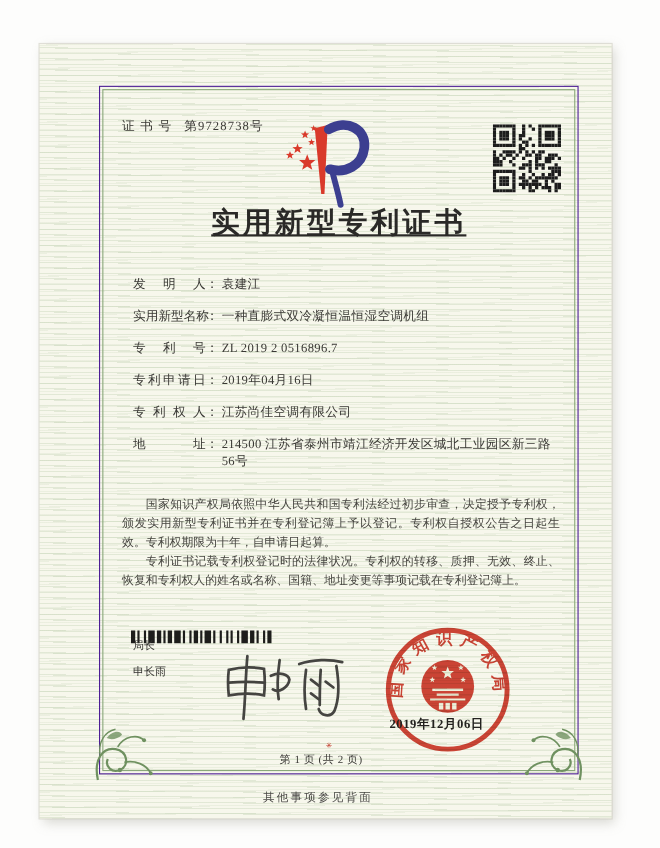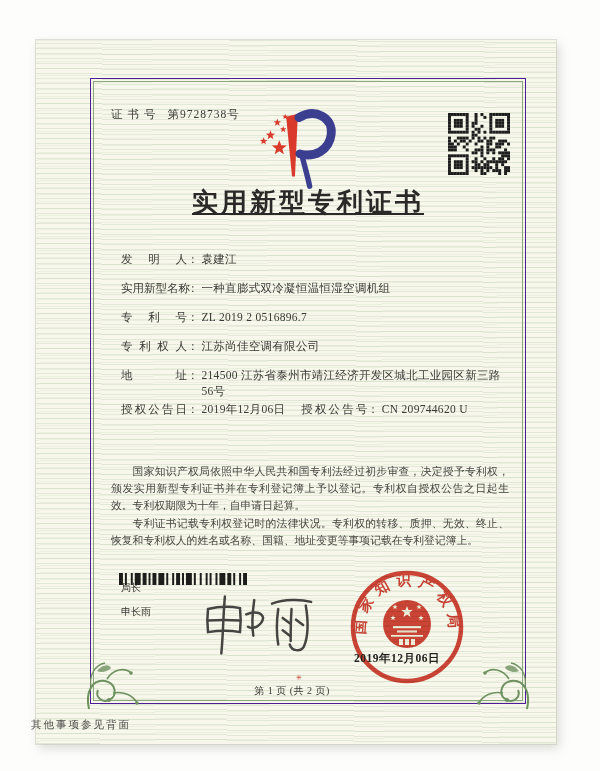--- a/index.html
+++ b/index.html
@@ -43,21 +43,21 @@
   .fields{position:absolute;left:30px;right:16px;top:172px;font-size:11.5px;color:#3a3935;line-height:16px;}
   .frow{margin-bottom:13px;white-space:nowrap;}
   .frow.tight{margin-bottom:2px;}
   .flabel{display:inline-block;width:66px;text-align:justify;text-align-last:justify;vertical-align:top;}
   .fcolon{vertical-align:top;margin-right:3px;}
   .fvalue{vertical-align:top;letter-spacing:.3px;}
   .fvalue.wrap{display:inline-block;width:302px;white-space:normal;}
   .pair2{margin-left:16px;}
 
   .paras{
-    position:absolute;left:20px;right:16px;top:384px;
+    position:absolute;left:20px;right:16px;top:372px;
     font-size:10.8px;line-height:17.2px;color:#45443f;text-align:justify;
   }
   .paras p{margin:0;text-indent:2em;}
 
   .barcode{position:absolute;left:28px;top:494px;width:128px;height:12px;fill:#1d1d1b;}
   .issuer{position:absolute;left:30px;top:501px;font-size:10px;line-height:16px;color:#33322f;}
   .issuer .ititle{margin-bottom:8px;}
   .signature{position:absolute;left:104px;top:514px;width:138px;height:64px;}
 
   .seal{position:absolute;left:256px;top:488px;width:120px;height:120px;mix-blend-mode:multiply;opacity:.93;}
@@ -69,21 +69,21 @@
 
   .pageblock{position:absolute;left:0;right:0;top:596px;text-align:center;transform:translateX(-16px);color:#3a3935;}
   .pagemarker{font-size:7px;line-height:7px;color:#c23a2a;margin-left:14px;}
   .pageno{font-size:10px;margin-top:2px;letter-spacing:.5px;}
 
   .flourish{position:absolute;width:62px;height:72px;color:#6f9160;}
   .flourish.left{left:-8px;bottom:-10px;}
   .flourish.right{right:-8px;bottom:-10px;transform:scaleX(-1);}
 
   .footer-note{
-    position:absolute;left:4px;right:0;top:678px;transform:translateX(-9px);
+    position:absolute;left:4px;right:0;top:678px;text-align:center;transform:translateX(-9px);
     font-size:10.5px;letter-spacing:2px;color:#4a4946;
   }
 </style>
 </head>
 <body>
 
 <div class="photo">
   <div class="paper">
     <div class="frame">
 
@@ -340,27 +340,27 @@
         <div class="frow">
           <span class="flabel">发明人</span><span class="fcolon">：</span><span class="fvalue">袁建江</span>
         </div>
         <div class="frow">
           <span class="flabel">实用新型名称</span><span class="fcolon">：</span><span class="fvalue">一种直膨式双冷凝恒温恒湿空调机组</span>
         </div>
         <div class="frow">
           <span class="flabel">专利号</span><span class="fcolon">：</span><span class="fvalue">ZL 2019 2 0516896.7</span>
         </div>
         <div class="frow">
+          <span class="flabel">专利申请日</span><span class="fcolon">：</span><span class="fvalue">2019年04月16日</span>
+        </div>
+        <div class="frow">
           <span class="flabel">专利权人</span><span class="fcolon">：</span><span class="fvalue">江苏尚佳空调有限公司</span>
         </div>
         <div class="frow tight">
           <span class="flabel">地址</span><span class="fcolon">：</span><span class="fvalue wrap">214500 江苏省泰州市靖江经济开发区城北工业园区新三路56号</span>
-        </div>
-        <div class="frow">
-          <span class="flabel">授权公告日</span><span class="fcolon">：</span><span class="fvalue">2019年12月06日</span><span class="pair2"><span class="flabel">授权公告号</span><span class="fcolon">：</span><span class="fvalue">CN 209744620 U</span></span>
         </div>
       </div>
 
       <div class="paras">
         <p>国家知识产权局依照中华人民共和国专利法经过初步审查，决定授予专利权，颁发实用新型专利证书并在专利登记簿上予以登记。专利权自授权公告之日起生效。专利权期限为十年，自申请日起算。</p>
         <p>专利证书记载专利权登记时的法律状况。专利权的转移、质押、无效、终止、恢复和专利权人的姓名或名称、国籍、地址变更等事项记载在专利登记簿上。</p>
       </div>
 
       <svg class="barcode" id="barcode-svg" viewBox="0 0 65 12" preserveAspectRatio="none">
           <rect x="0" y="0" width="2" height="12"></rect>

